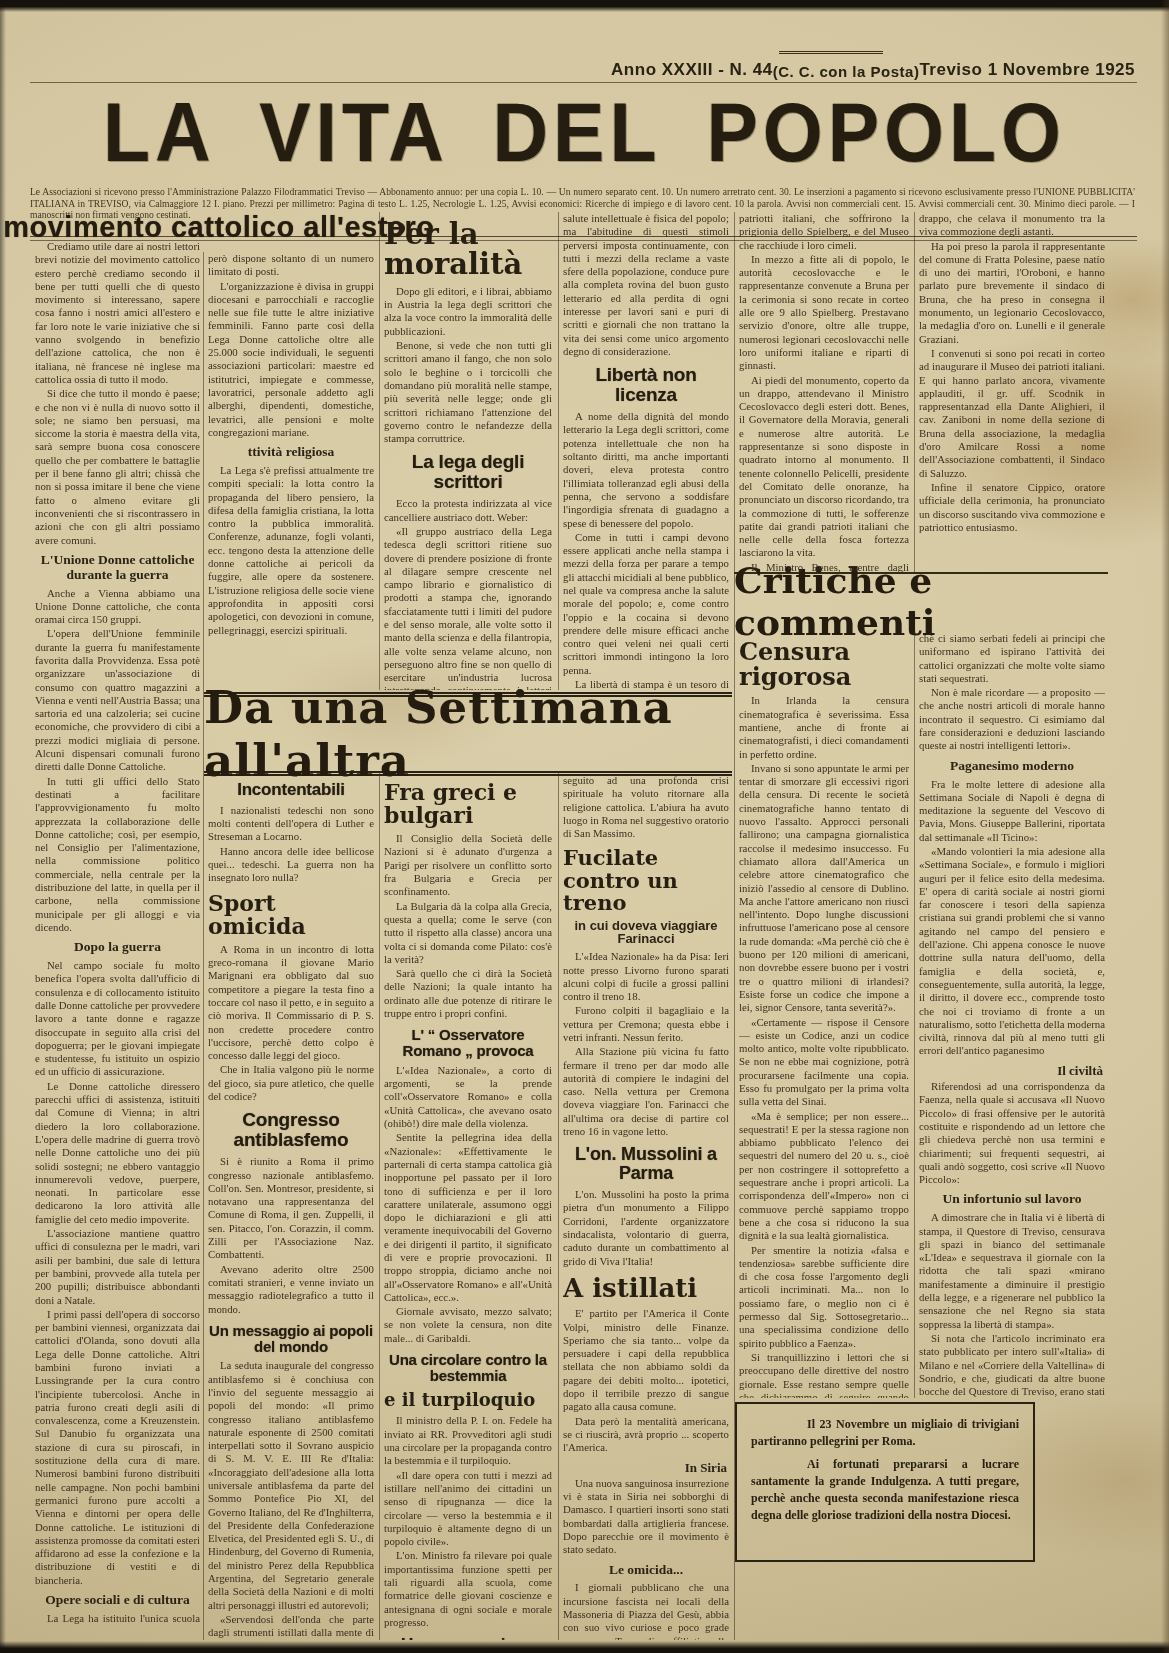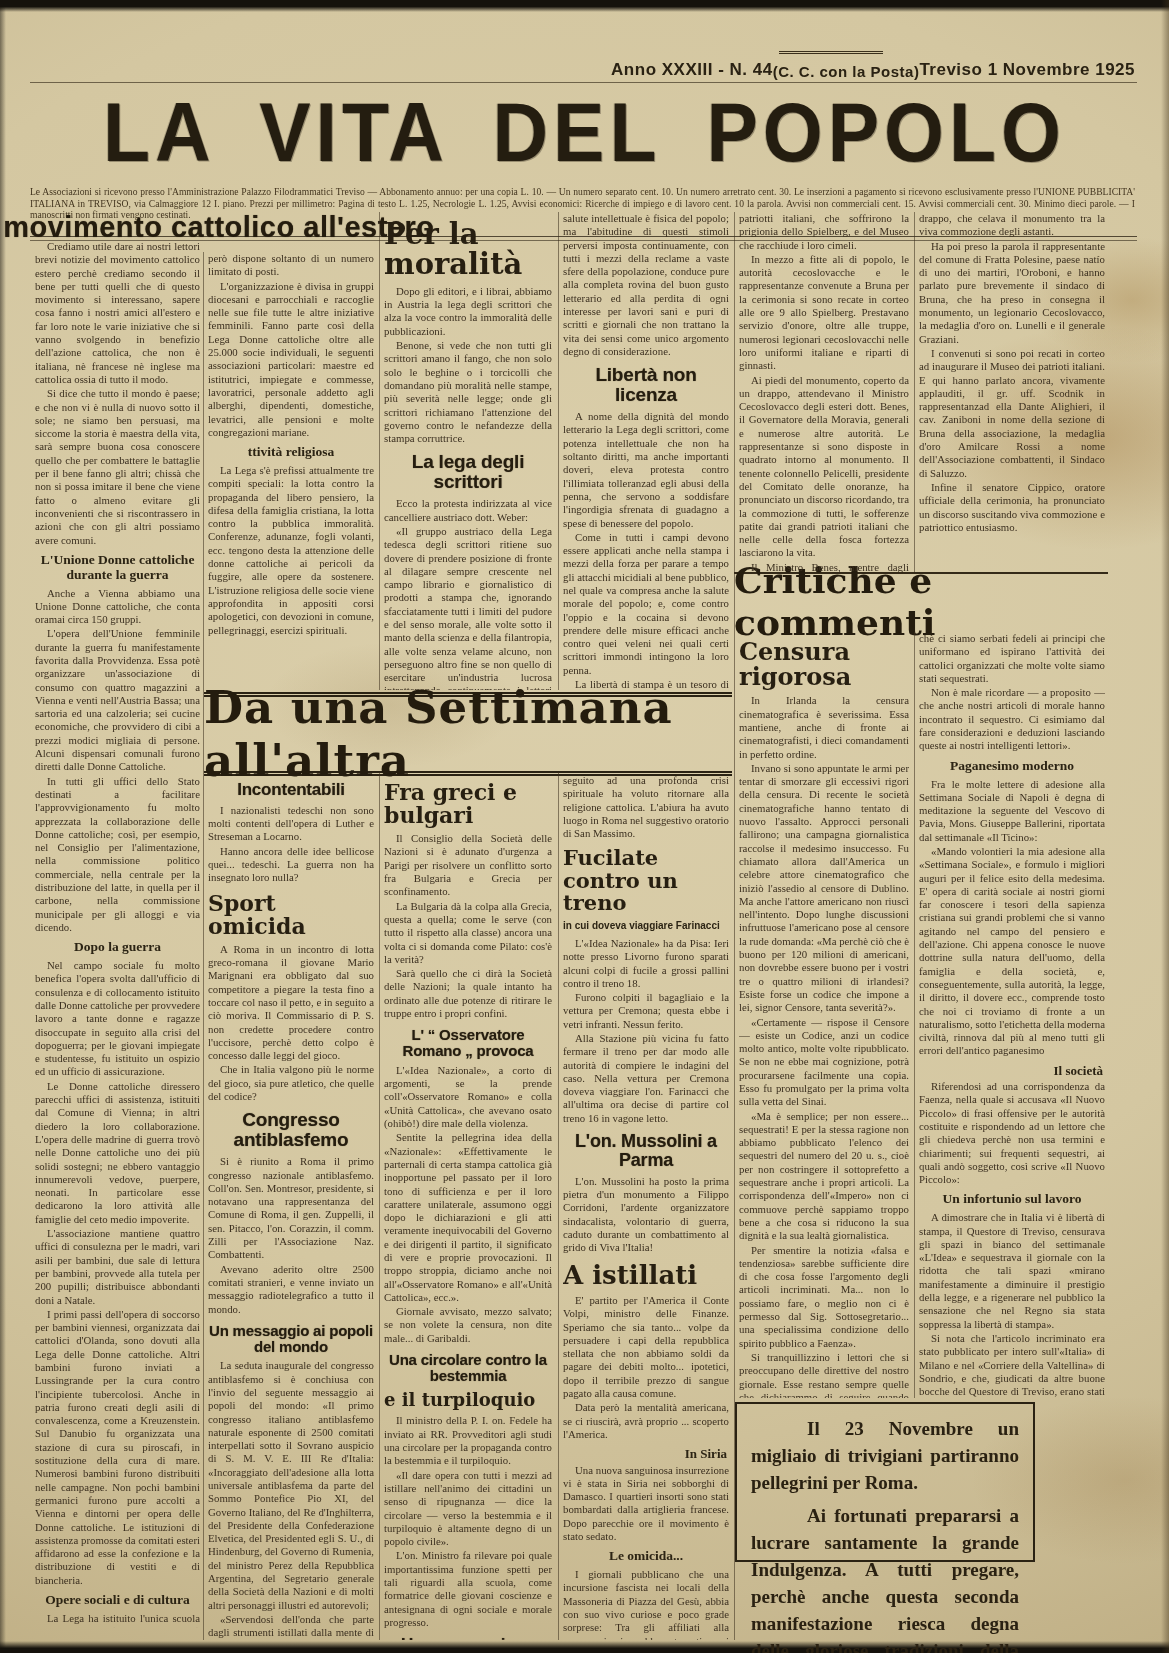--- a/index.html
+++ b/index.html
@@ -37,37 +37,37 @@
   
   .col{position:absolute;overflow:hidden;font-size:10.8px;line-height:13.3px;text-align:justify;color:#3c3020;}
   .blk{margin:0;}
   .blk-p{text-indent:12px;margin-bottom:1px;}
   .blk-pc{text-indent:0;margin-bottom:1px;}
   .blk-wood{font-family:"Liberation Sans",sans-serif;font-weight:700;text-align:center;color:#251d0f;
     letter-spacing:-.2px;line-height:1.05;margin:7px 0 5px;text-shadow:0 0 1px rgba(37,29,15,.55);}
   .blk-serifh{font-family:"DejaVu Serif",serif;font-weight:700;text-align:left;color:#271f11;line-height:1.05;margin:7px 0 5px;}
   .blk-sub{font-weight:700;text-align:center;font-size:13.5px;line-height:1.1;margin:6px 0 4px;color:#2c2414;}
   .blk-subr{font-weight:700;text-align:right;font-size:13px;margin:6px 2px 3px;color:#2c2414;}
-  .blk-kick{font-family:"Liberation Sans",sans-serif;font-weight:700;font-size:10px;margin:0 0 5px;color:#2c2414;}
+  .blk-kick{font-family:"Liberation Sans",sans-serif;font-weight:700;text-align:center;font-size:13px;margin:0 0 5px;color:#2c2414;}
 
   .headline-span{position:absolute;left:35px;top:206px;width:342px;height:42px;display:flex;align-items:center;justify-content:center;
     font-family:"Liberation Sans",sans-serif;font-weight:700;font-size:29px;color:#241c0e;letter-spacing:.5px;
     text-shadow:0 0 1px rgba(36,28,14,.6);white-space:nowrap;}
 
   .banner-settimana{position:absolute;left:204px;top:692px;width:528px;height:74px;
     border-top:5px double #2a2213;border-bottom:5px double #2a2213;
     display:flex;align-items:center;justify-content:center;
     font-family:"DejaVu Serif",serif;font-weight:700;font-size:45px;color:#241c0e;letter-spacing:1px;}
   .banner-critiche{position:absolute;left:734px;top:572px;width:374px;height:54px;
     border-top:2px solid #342a18;display:flex;align-items:center;justify-content:center;
     font-family:"DejaVu Serif",serif;font-weight:700;font-size:36px;color:#241c0e;}
 
   .vrule{position:absolute;width:1px;background:rgba(58,46,27,.55);}
   .notice-box{position:absolute;left:735px;top:1402px;width:300px;height:160px;border:2px solid #2a2213;
-    padding:12px 14px;box-sizing:border-box;font-weight:700;font-size:19px;line-height:1.42;text-align:justify;color:#2a2112;}
+    padding:12px 14px;box-sizing:border-box;font-weight:700;font-size:12px;line-height:1.42;text-align:justify;color:#2a2112;}
   .notice-box p{margin:0 0 6px;text-indent:56px;}
 </style>
 </head>
 <body>
 
 <div class="page">
   <div class="edge-top"></div>
   <div class="edge-bottom"></div>
   <div class="edge-left"></div>
   <div class="edge-right"></div>
@@ -200,21 +200,21 @@
       <div class="blk blk-p">Ha poi preso la parola il rappresentante del comune di Fratta Polesine, paese natío di uno dei martiri, l'Oroboni, e hanno parlato pure brevemente il sindaco di Bruna, che ha preso in consegna il monumento, un legionario Cecoslovacco, la medaglia d'oro on. Lunelli e il generale Graziani.</div>
       <div class="blk blk-p">I convenuti si sono poi recati in corteo ad inaugurare il Museo dei patrioti italiani. E qui hanno parlato ancora, vivamente applauditi, il gr. uff. Scodnik in rappresentanzad ella Dante Alighieri, il cav. Zaniboni in nome della sezione di Bruna della associazione, la medaglia d'oro Amilcare Rossi a nome dell'Associazione combattenti, il Sindaco di Saluzzo.</div>
       <div class="blk blk-p">Infine il senatore Cippico, oratore ufficiale della cerimonia, ha pronunciato un discorso suscitando viva commozione e patriottico entusiasmo.</div>
     </div>
   <div class="col" style="left:919px;top:632px;width:186px;height:766px;">
       <div class="blk blk-pc">chè ci siamo serbati fedeli ai principi che uniformano ed ispirano l'attività dei cattolici organizzati che molte volte siamo stati sequestrati.</div>
       <div class="blk blk-p">Non è male ricordare — a proposito — che anche nostri articoli di morale hanno incontrato il sequestro. Ci esimiamo dal fare considerazioni e deduzioni lasciando queste ai nostri intelligenti lettori».</div>
       <div class="blk blk-sub">Paganesimo moderno</div>
       <div class="blk blk-p">Fra le molte lettere di adesione alla Settimana Sociale di Napoli è degna di meditazione la seguente del Vescovo di Pavia, Mons. Giuseppe Ballerini, riportata dal settimanale «Il Ticino»:</div>
       <div class="blk blk-p">«Mando volontieri la mia adesione alla «Settimana Sociale», e formulo i migliori auguri per il felice esito della medesima. E' opera di carità sociale ai nostri giorni far conoscere i tesori della sapienza cristiana sui grandi problemi che si vanno agitando nel campo del pensiero e dell'azione. Chi appena conosce le nuove dottrine sulla natura dell'uomo, della famiglia e della società, e, conseguentemente, sulla autorità, la legge, il diritto, il dovere ecc., comprende tosto che noi ci troviamo di fronte a un naturalismo, sotto l'etichetta della moderna civiltà, rinnova dal più al meno tutti gli errori dell'antico paganesimo</div>
-      <div class="blk blk-subr">Il società</div>
+      <div class="blk blk-subr">Il civiltà</div>
       <div class="blk blk-p">Riferendosi ad una corrispondenza da Faenza, nella quale si accusava «Il Nuovo Piccolo» di frasi offensive per le autorità costituite e rispondendo ad un lettore che gli chiedeva perchè non usa termini e chiarimenti; sui frequenti sequestri, ai quali andò soggetto, così scrive «Il Nuovo Piccolo»:</div>
       <div class="blk blk-sub">Un infortunio sul lavoro</div>
       <div class="blk blk-p">A dimostrare che in Italia vi è libertà di stampa, il Questore di Treviso, censurava gli spazi in bianco del settimanale «L'Idea» e sequestrava il giornale con la ridotta che tali spazi «mirano manifestamente a diminuire il prestigio della legge, e a rigenerare nel pubblico la sensazione che nel Regno sia stata soppressa la libertà di stampa».</div>
       <div class="blk blk-p">Si nota che l'articolo incriminato era stato pubblicato per intero sull'«Italia» di Milano e nel «Corriere della Valtellina» di Sondrio, e che, giudicati da altre buone bocche del Questore di Treviso, erano stati soppressi periodi poi lasciati in bianco.</div>
     </div>
 
   <div class="notice-box">
     <p>Il 23 Novembre un migliaio di trivigiani partiranno pellegrini per Roma.</p>
     <p>Ai fortunati prepararsi a lucrare santamente la grande Indulgenza. A tutti pregare, perchè anche questa seconda manifestazione riesca degna delle gloriose tradizioni della nostra Diocesi.</p>
   </div>

